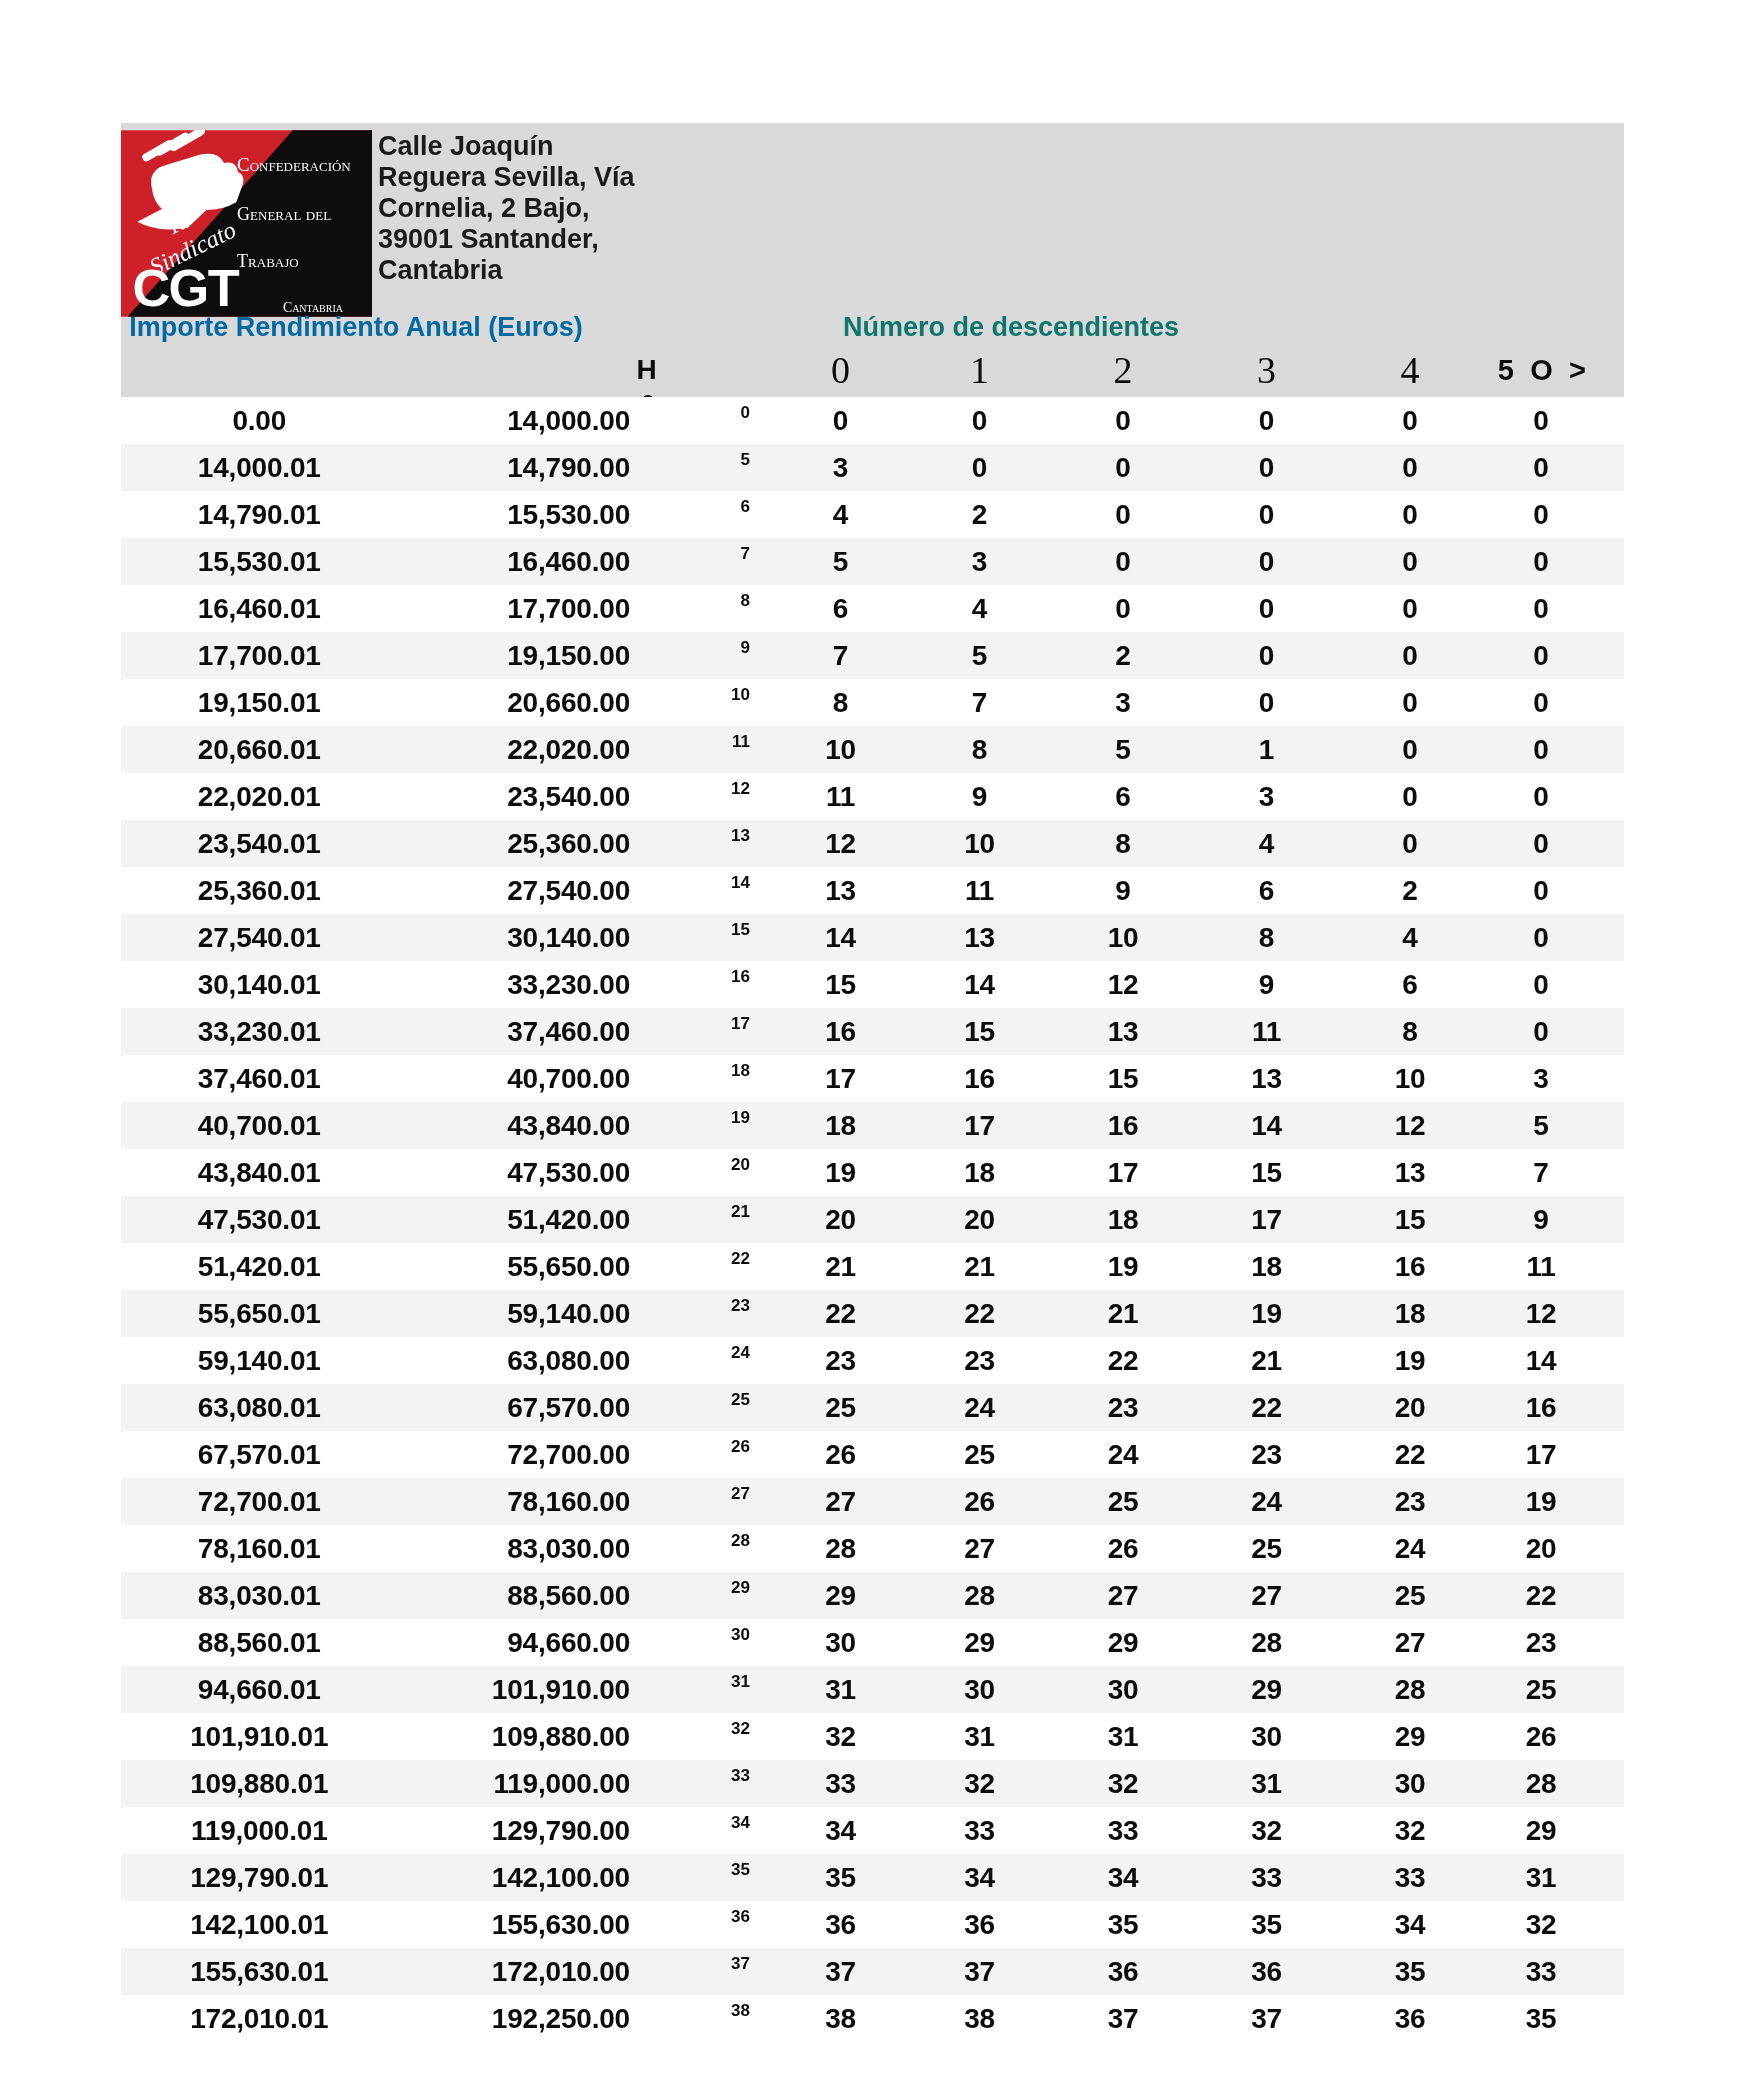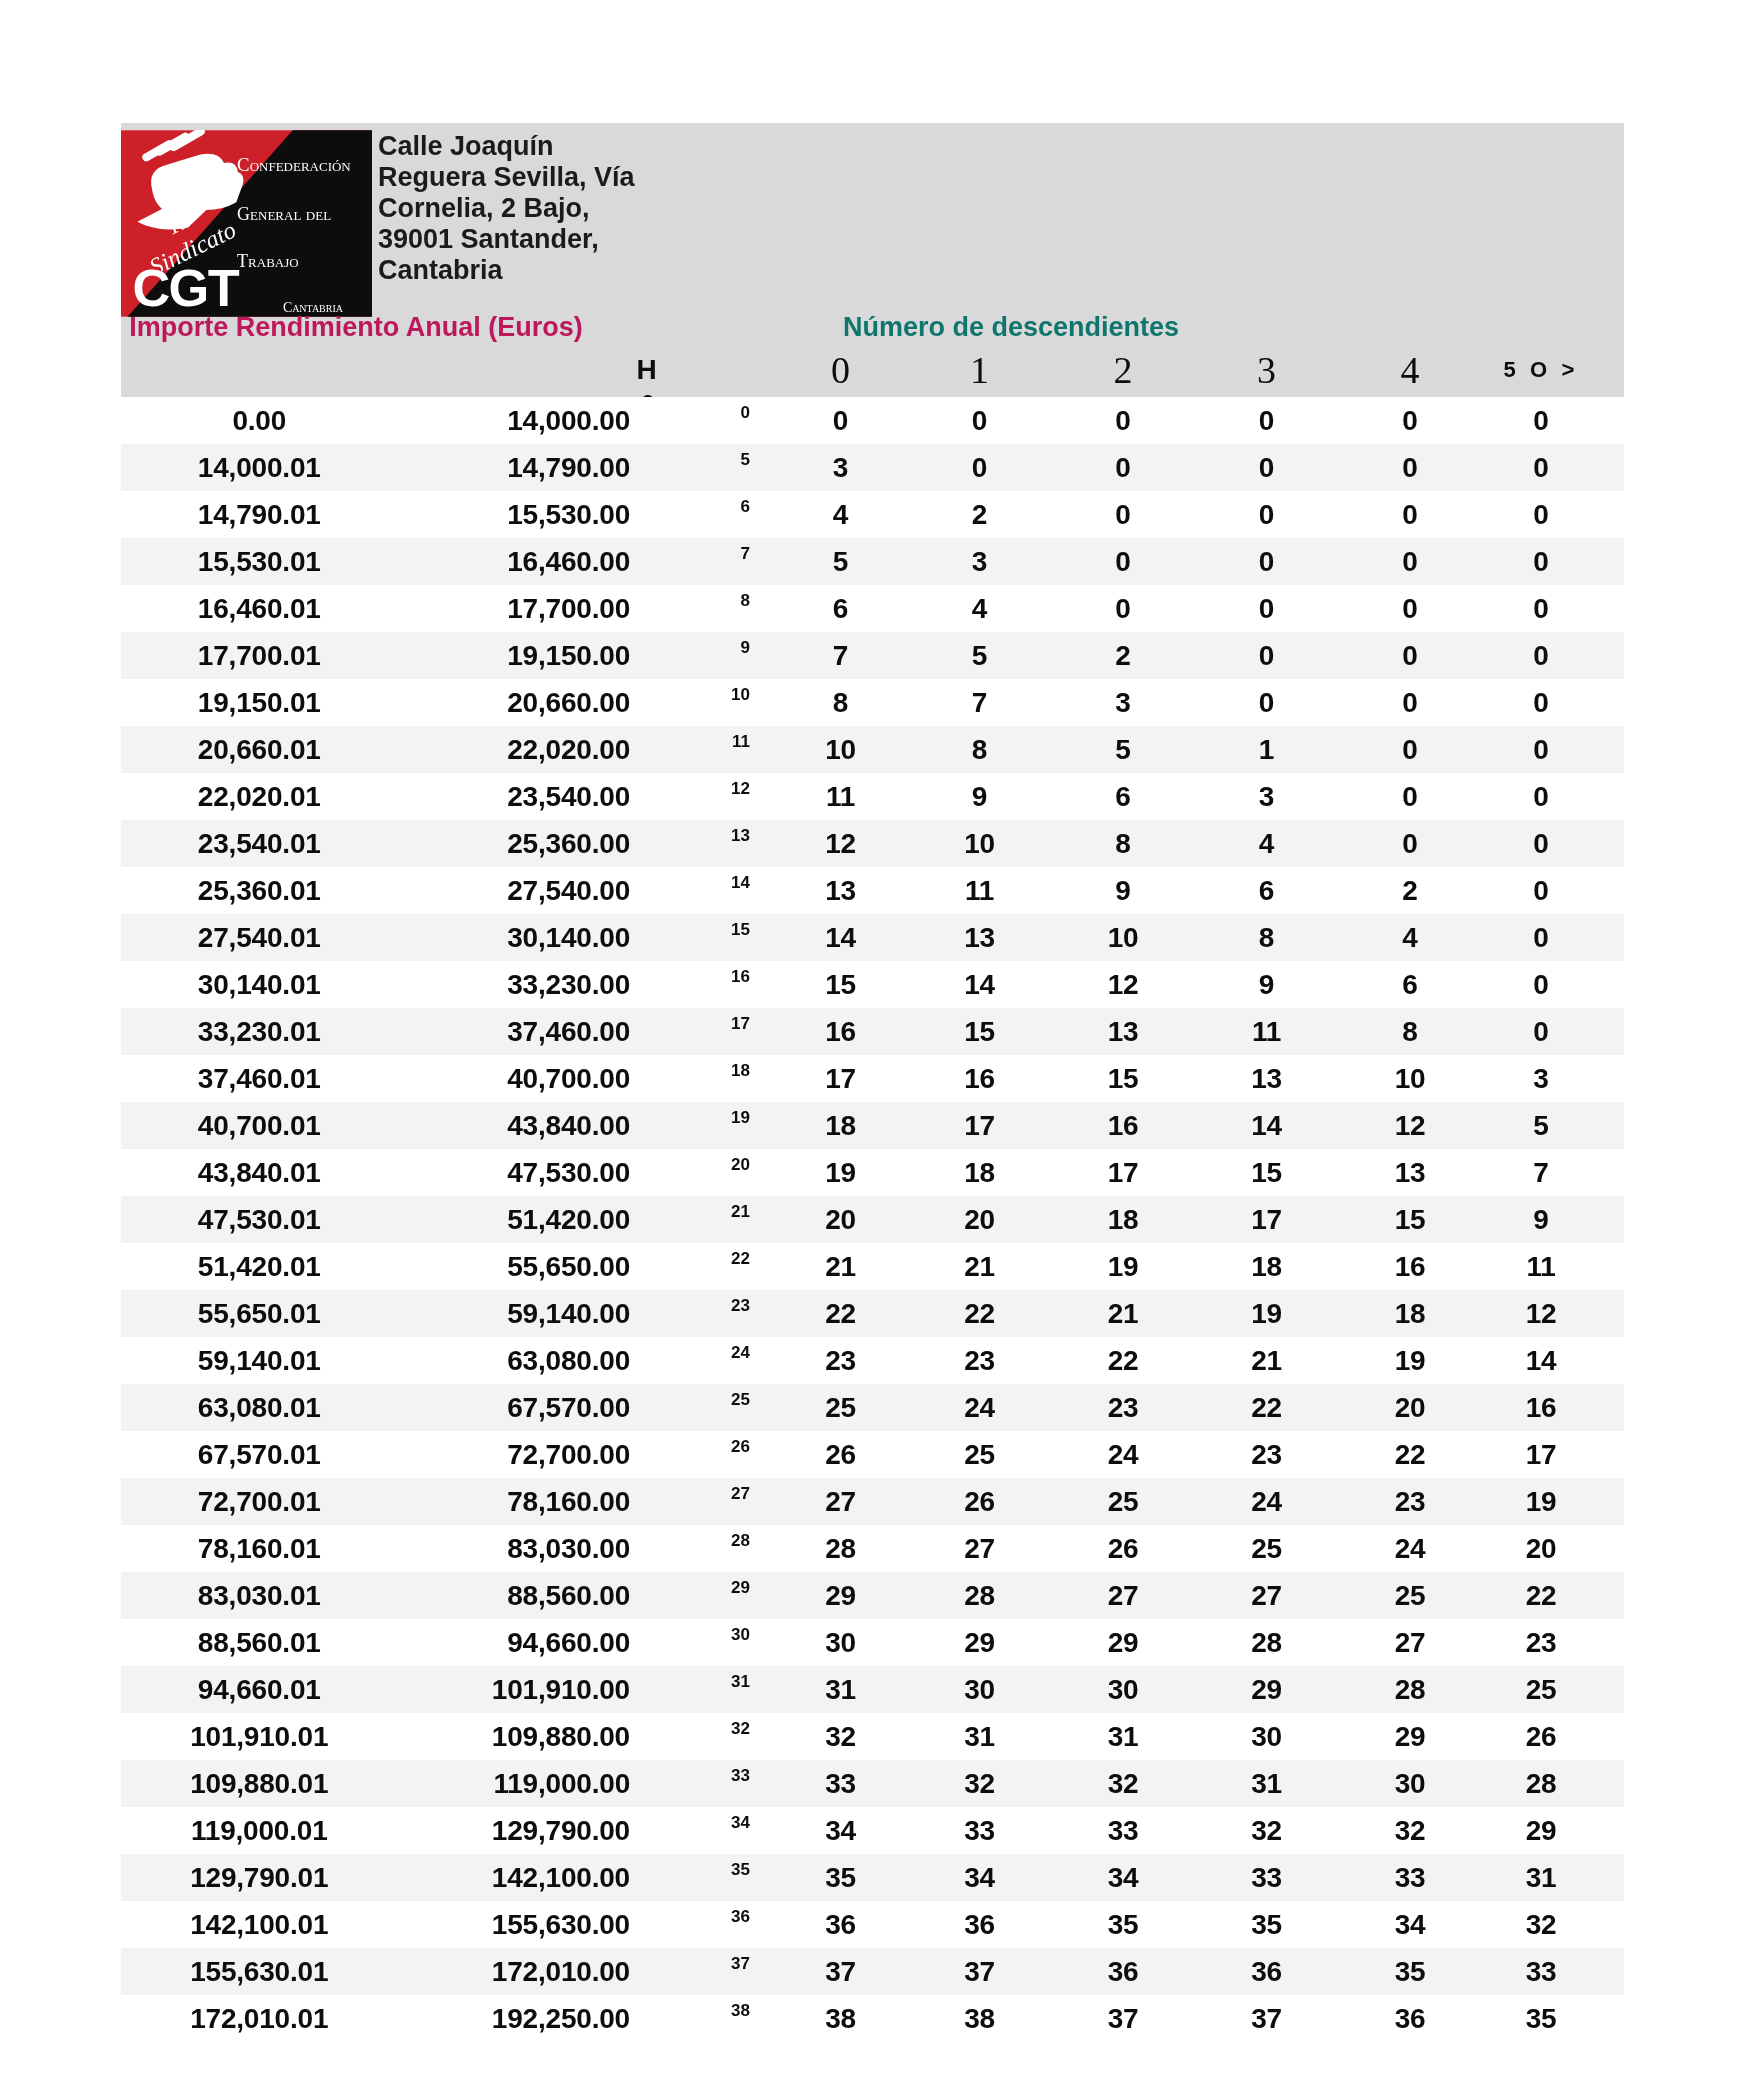--- a/index.html
+++ b/index.html
@@ -4,28 +4,28 @@
 <style>
   html,body{margin:0;padding:0;background:#ffffff;}
   .page{position:relative;width:1745px;height:2095px;background:#ffffff;
         font-family:"Liberation Sans",sans-serif;color:#0d0d0d;overflow:hidden;}
   .content{position:absolute;left:121px;top:123px;width:1503px;}
   
   .band{position:relative;height:274px;background:#d9d9d9;overflow:hidden;}
   .logo{position:absolute;left:0;top:6.5px;width:251px;height:187px;display:block;}
   .address{position:absolute;left:257px;top:8.2px;font-size:27px;font-weight:bold;
            line-height:31px;color:#1b1b1b;white-space:nowrap;}
-  .title-left{position:absolute;left:8.2px;top:189px;font-size:27px;font-weight:bold;color:#be185d;white-space:nowrap;}
+  .title-left{position:absolute;left:8.2px;top:189px;font-size:27px;font-weight:bold;color:#0369a1;white-space:nowrap;}
   .title-right{position:absolute;left:722px;top:189px;font-size:27px;font-weight:bold;color:#0f766e;white-space:nowrap;}
   .colheads{position:absolute;left:0;top:225px;width:100%;display:grid;
             grid-template-columns:270px 239px 133px 155px 123px 164px 123px 164px 98px 1fr;}
   .h-label{grid-column:3;font-size:28px;font-weight:bold;padding-left:6.5px;line-height:44px;}
   .dh{font-family:"Liberation Serif",serif;font-size:38px;font-weight:500;
       text-align:center;line-height:44px;}
-  .dh.alt{font-family:"Liberation Sans",sans-serif;font-size:22px;font-weight:bold;letter-spacing:4.1px;}
+  .dh.alt{font-family:"Liberation Sans",sans-serif;font-size:29px;font-weight:bold;letter-spacing:4.1px;text-align:right;}
   .h-clip{position:absolute;left:521px;top:268px;font-size:21px;font-weight:bold;line-height:1;}
   
   .rows{position:relative;}
   .row{display:grid;grid-template-columns:270px 239px 133px 155px 123px 164px 123px 164px 98px 1fr;
        height:47px;line-height:47px;font-size:28px;font-weight:bold;letter-spacing:-0.2px;}
   .row:nth-child(even){background:#f3f3f3;}
   .c.from{text-align:center;padding-left:6.5px;}
   .c.to{text-align:right;}
   .c.h{text-align:right;padding-right:13px;font-size:17px;line-height:17px;padding-top:6.5px;letter-spacing:0;}
   .c.v{text-align:center;}

